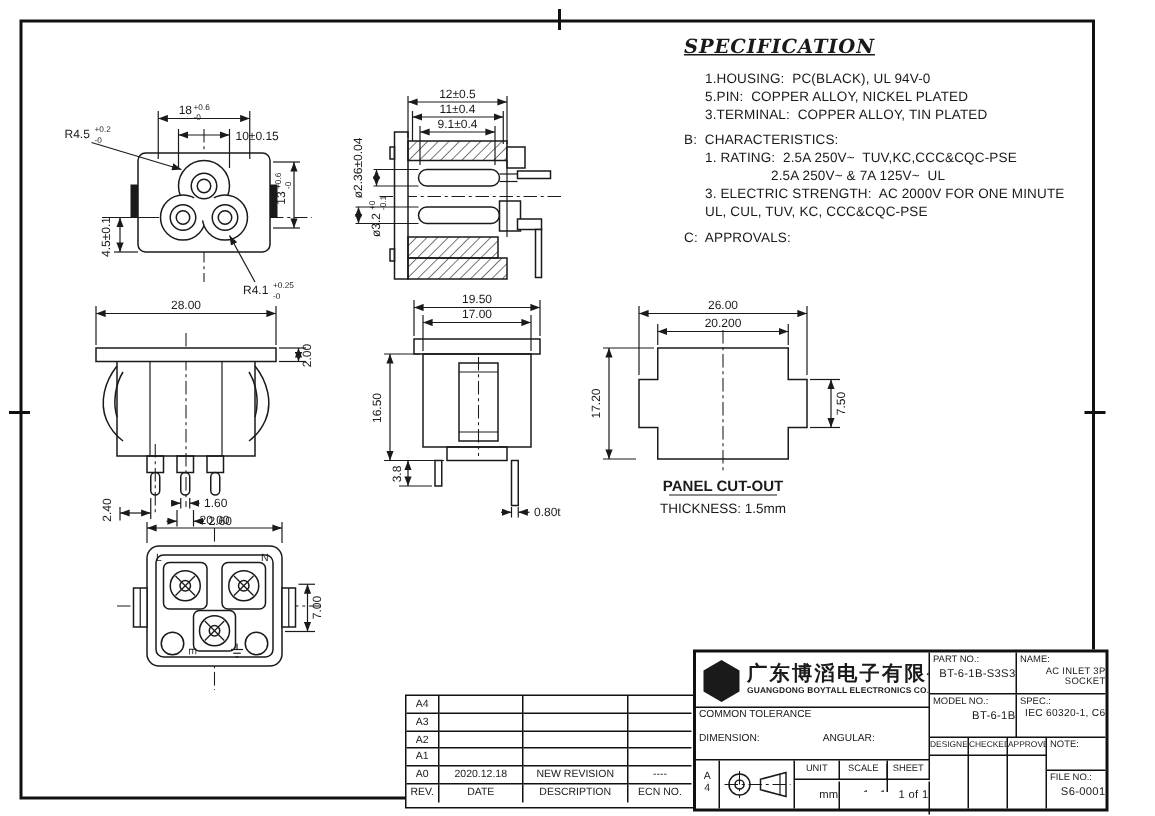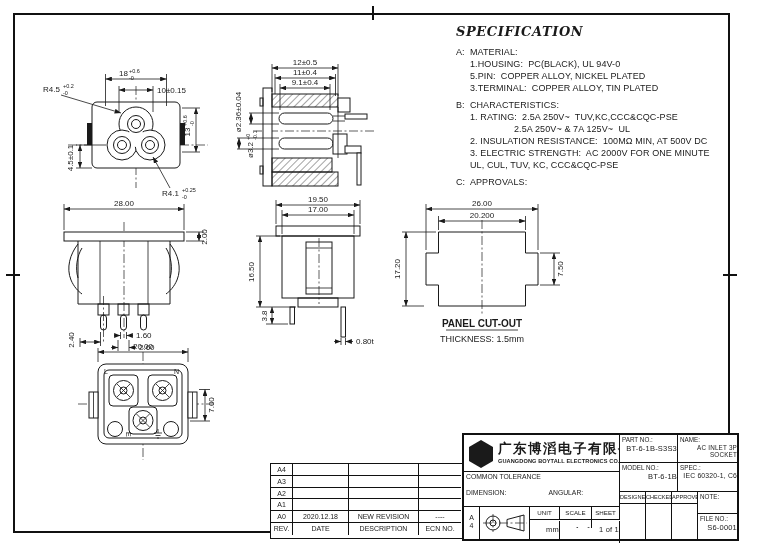--- a/index.html
+++ b/index.html
@@ -14,21 +14,21 @@
   .f{fill:#1a1a1a;stroke:none}
   .cl{stroke:#1a1a1a;stroke-width:.7;stroke-dasharray:9 2.5 2 2.5;fill:none}
   .dl{stroke:#1a1a1a;stroke-width:.8;fill:none}
   .dt{font:8px "Liberation Sans",sans-serif;fill:#1a1a1a;stroke:none}
   .tt{font:5.5px "Liberation Sans",sans-serif;fill:#1a1a1a;stroke:none}
   .ct{font:bold 10px "Liberation Sans",sans-serif;fill:#1a1a1a;stroke:none}
   .ct2{font:9px "Liberation Sans",sans-serif;fill:#1a1a1a;stroke:none}
   .lt{font:7px "Liberation Sans",sans-serif;fill:#1a1a1a;stroke:none}
   
   .spec{position:absolute;left:456px;top:24px;width:292px}
-  .spec-title{font:italic bold 13px "DejaVu Serif",serif;letter-spacing:.6px;margin-bottom:7px}
+  .spec-title{font:italic bold 13px "DejaVu Serif",serif;text-decoration:underline;letter-spacing:.6px;margin-bottom:7px}
   .spec-line{font-size:9px;line-height:12.1px;white-space:pre;letter-spacing:.1px}
   .sh{margin-top:4.5px}
   .in1{padding-left:14px}
   .in2{padding-left:58px}
   
   .tb-main{position:absolute;left:462px;top:433px;width:273px;height:104px;border:2px solid #111;background:#fff}
   .cell{position:absolute;box-sizing:border-box;border-right:1px solid #111;border-bottom:1px solid #111;overflow:hidden}
   .nr{border-right:none}.nb{border-bottom:none}
   .lbl{font-size:6.3px;padding:1px 0 0 2px}
   .val{font-size:7.5px;text-align:right;margin-top:1px;letter-spacing:.2px}
@@ -49,28 +49,26 @@
 
 <div class="sheet">
   <div class="frame"></div>
   <div class="tick" style="left:6px;top:274px;width:14px;height:1.5px"></div>
   <div class="tick" style="left:723px;top:274px;width:14px;height:1.5px"></div>
   <div class="tick" style="left:372px;top:6px;width:1.5px;height:14px"></div>
   <div class="tick" style="left:372px;top:524px;width:1.5px;height:14px"></div>
 
   <div class="spec">
     <div class="spec-title">SPECIFICATION</div>
-    <div class="spec-line">A:  MATERIAL:</div>
     <div class="spec-line in1">1.HOUSING:  PC(BLACK), UL 94V-0</div>
     <div class="spec-line in1">5.PIN:  COPPER ALLOY, NICKEL PLATED</div>
     <div class="spec-line in1">3.TERMINAL:  COPPER ALLOY, TIN PLATED</div>
     <div class="spec-line sh">B:  CHARACTERISTICS:</div>
     <div class="spec-line in1">1. RATING:  2.5A 250V~  TUV,KC,CCC&amp;CQC-PSE</div>
     <div class="spec-line in2">2.5A 250V~ &amp; 7A 125V~  UL</div>
-    <div class="spec-line in1">2. INSULATION RESISTANCE:  100MΩ MIN, AT 500V DC</div>
     <div class="spec-line in1">3. ELECTRIC STRENGTH:  AC 2000V FOR ONE MINUTE</div>
     <div class="spec-line in1">UL, CUL, TUV, KC, CCC&amp;CQC-PSE</div>
     <div class="spec-line sh">C:  APPROVALS:</div>
   </div>
 
   <svg style="left:40px;top:56px" width="205" height="152" viewBox="0 0 205 152">
     <defs>
         <marker id="ar1" markerWidth="9" markerHeight="6" refX="8" refY="3" orient="auto-start-reverse">
           <path d="M0,0L8,3L0,6z" fill="#1a1a1a"></path>
         </marker>

